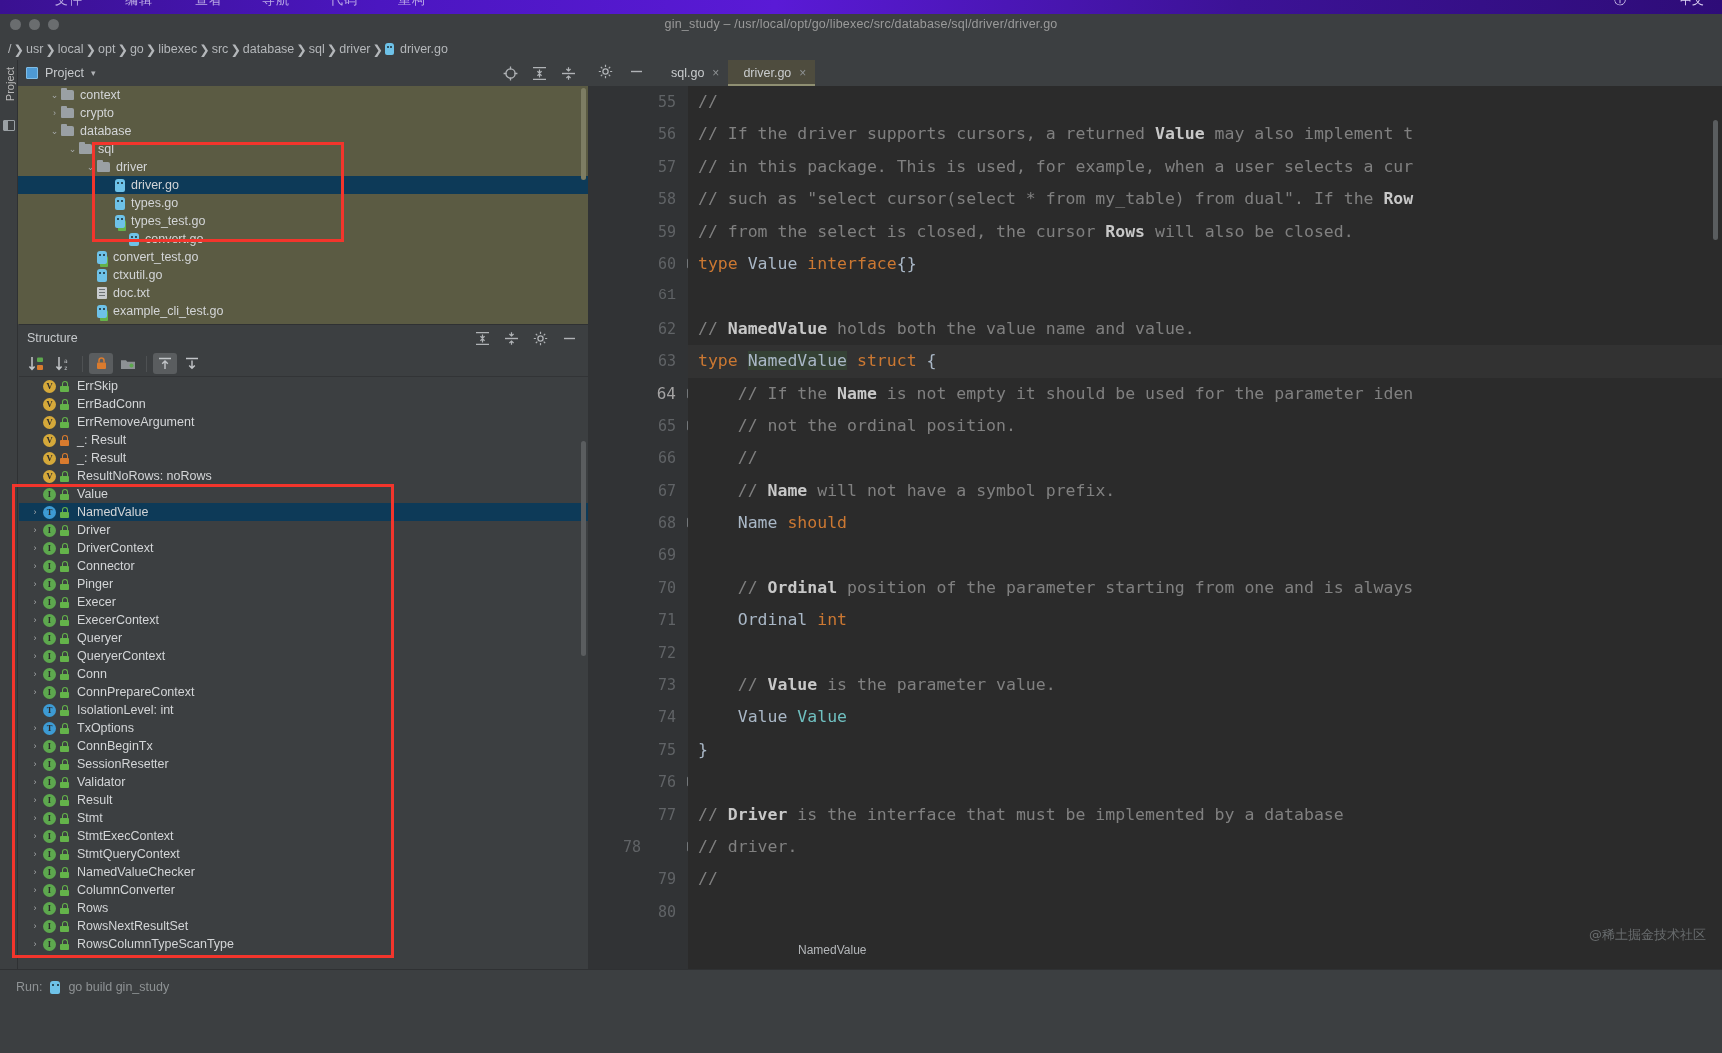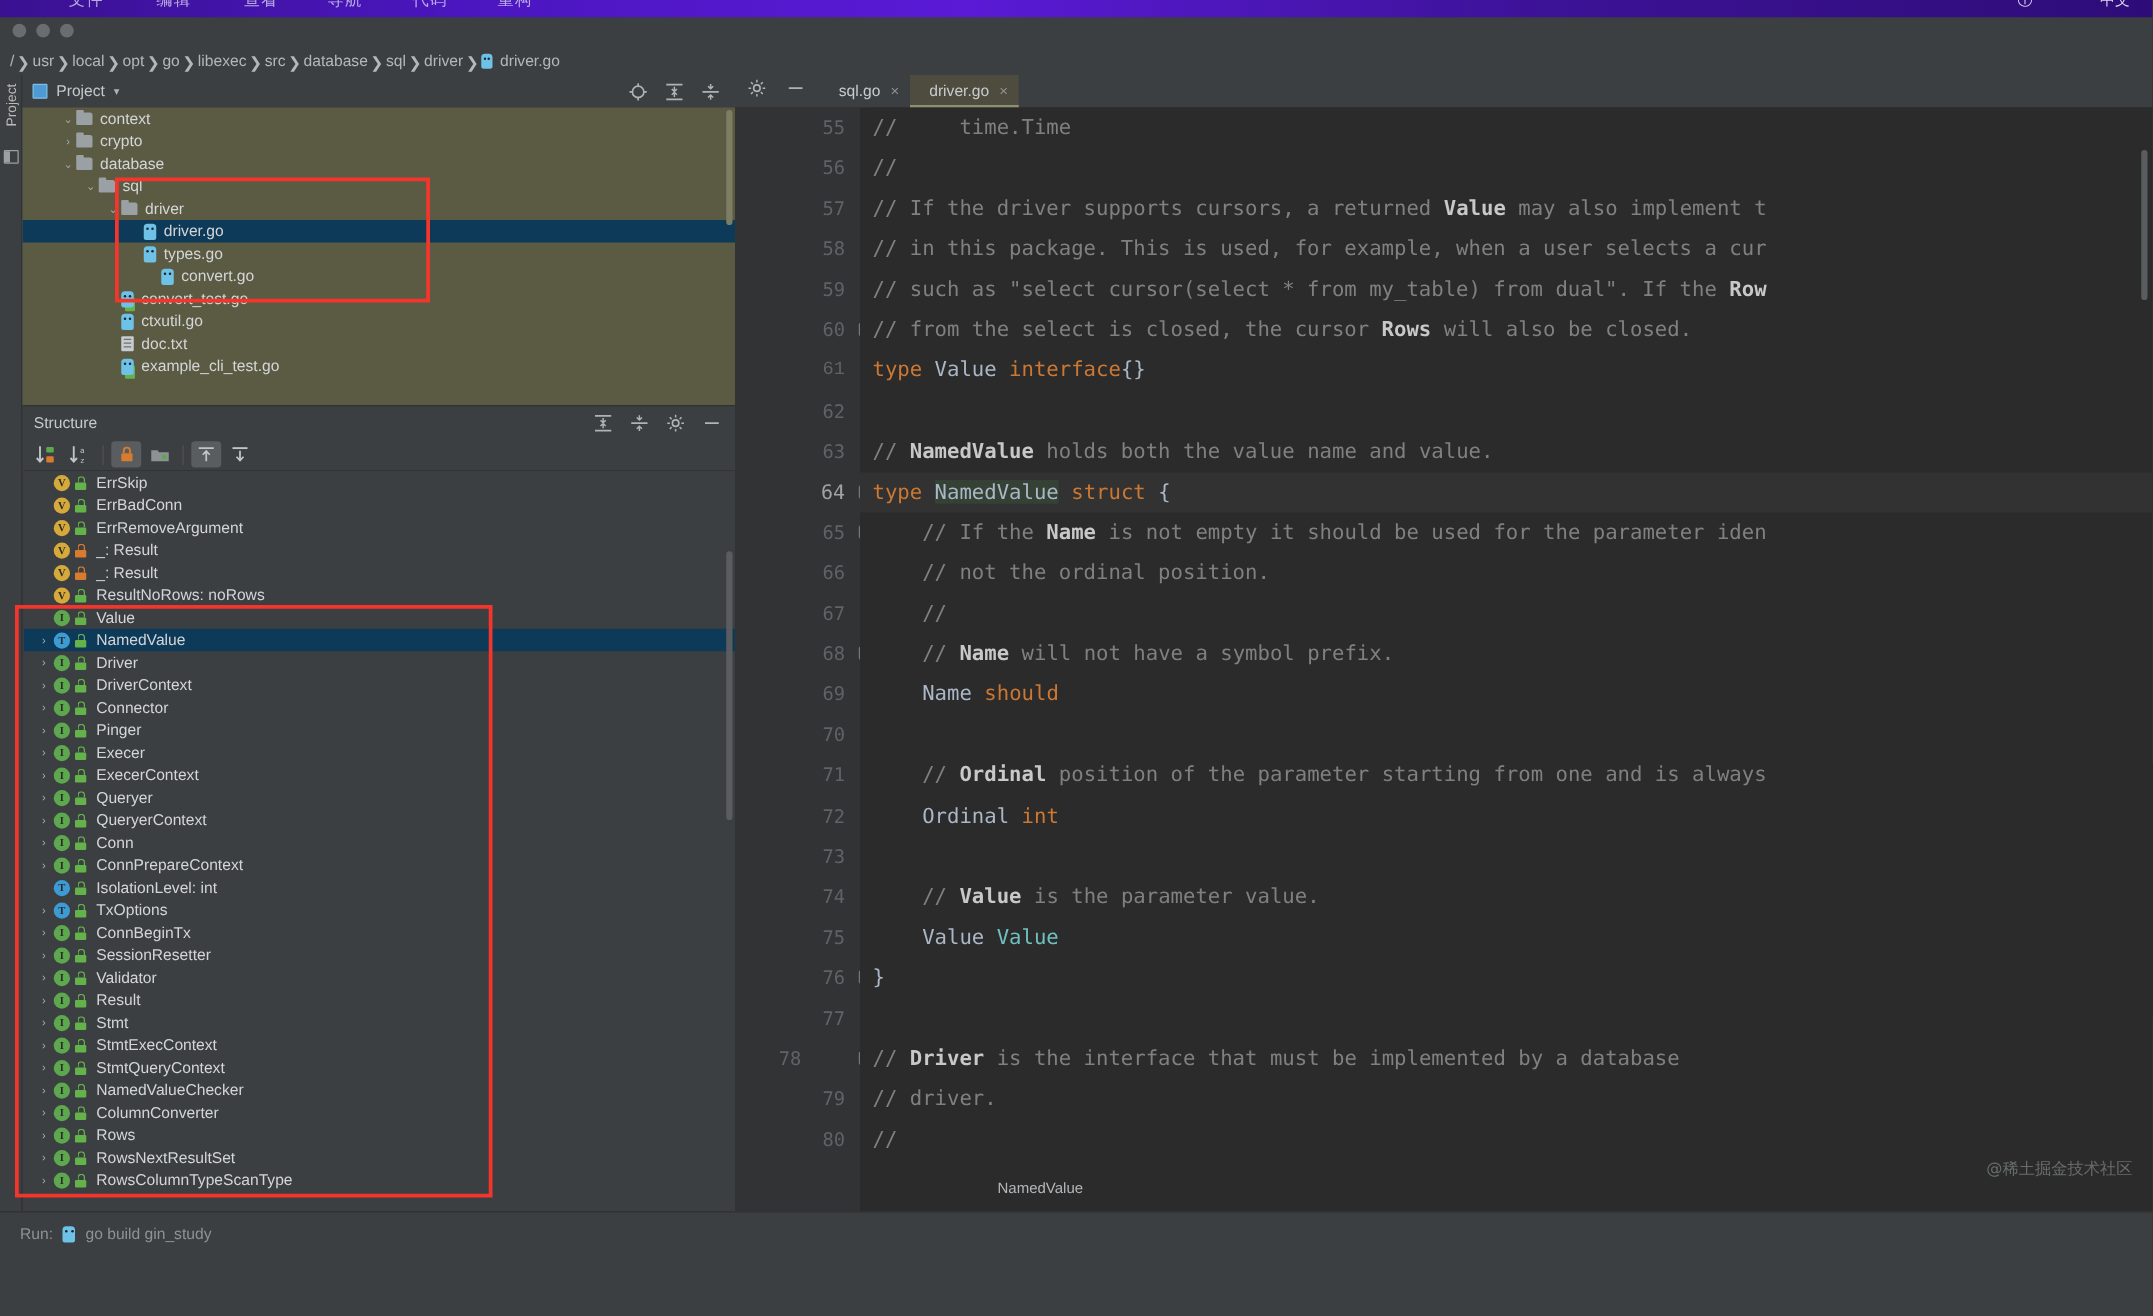--- a/index.html
+++ b/index.html
@@ -279,20 +279,21 @@
   </div>
 
   <div class="winframe">
 
     <div class="titlebar">
       <div class="traffic">
         <i></i>
         <i></i>
         <i></i>
       </div>
+      <div class="title-text">gin_study – /usr/local/opt/go/libexec/src/database/sql/driver/driver.go</div>
     </div>
 
     <div class="navbar">
       <span class="crumb">/</span>
       <span class="sep">❯</span>
       <span class="crumb">usr</span>
       <span class="sep">❯</span>
       <span class="crumb">local</span>
       <span class="sep">❯</span>
       <span class="crumb">opt</span>
@@ -374,20 +375,25 @@
           </div>
           <div class="trow sel" style="padding-left: 84px;">
             <span class="arrow"></span>
             <span class="gofile"></span>
             <span>driver.go</span>
           </div>
           <div class="trow" style="padding-left: 84px;">
             <span class="arrow"></span>
             <span class="gofile"></span>
             <span>types.go</span>
+          </div>
+          <div class="trow" style="padding-left: 84px;">
+            <span class="arrow"></span>
+            <span class="gofile test"></span>
+            <span>types_test.go</span>
           </div>
           <div class="trow" style="padding-left: 98px;">
             <span class="arrow"></span>
             <span class="gofile"></span>
             <span>convert.go</span>
           </div>
           <div class="trow" style="padding-left: 66px;">
             <span class="arrow"></span>
             <span class="gofile test"></span>
             <span>convert_test.go</span>
@@ -824,21 +830,20 @@
           <div class="gline" style="position: relative;">74</div>
           <div class="gline" style="position: relative;">75</div>
           <div class="gline" style="position: relative;">76<span class="fold" style="top: 10px;"></span></div>
           <div class="gline" style="position: relative;">77</div>
           <div class="gline" style="position: relative; text-align: center;">78<span class="fold start" style="top: 10px;"></span></div>
           <div class="gline" style="position: relative;">79</div>
           <div class="gline" style="position: relative;">80</div>
         </div>
       <div class="indentline"></div>
       <div class="codearea" id="codearea">
-          <div class="cline"><span class="cmt">//     time.Time</span></div>
           <div class="cline"><span class="cmt">//</span></div>
           <div class="cline"><span class="cmt">// If the driver supports cursors, a returned <b>Value</b> may also implement t</span></div>
           <div class="cline"><span class="cmt">// in this package. This is used, for example, when a user selects a cur</span></div>
           <div class="cline"><span class="cmt">// such as "select cursor(select * from my_table) from dual". If the <b>Row</b></span></div>
           <div class="cline"><span class="cmt">// from the select is closed, the cursor <b>Rows</b> will also be closed.</span></div>
           <div class="cline"><span class="kw">type</span> <span class="id">Value</span> <span class="kw">interface</span>{}</div>
           <div class="cline">&nbsp;</div>
           <div class="cline"><span class="cmt">// <b>NamedValue</b> holds both the value name and value.</span></div>
           <div class="cline hl"><span class="kw">type</span> <span class="sel-ident">NamedValue</span> <span class="kw">struct</span> {</div>
           <div class="cline">    <span class="cmt">// If the <b>Name</b> is not empty it should be used for the parameter iden</span></div>

